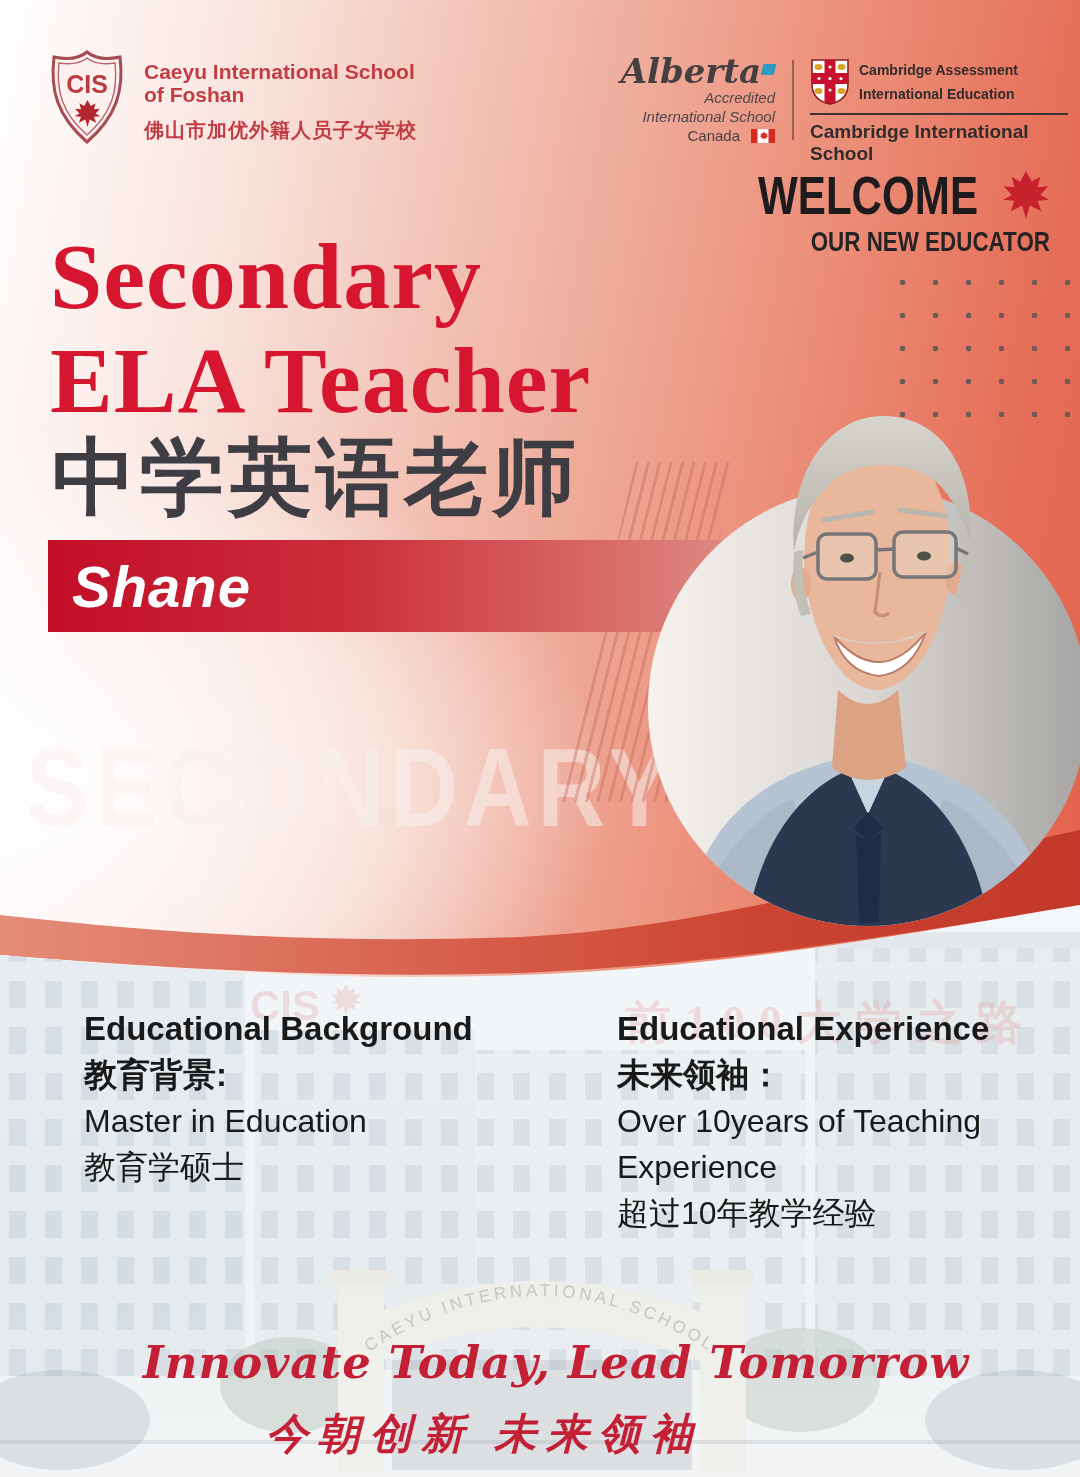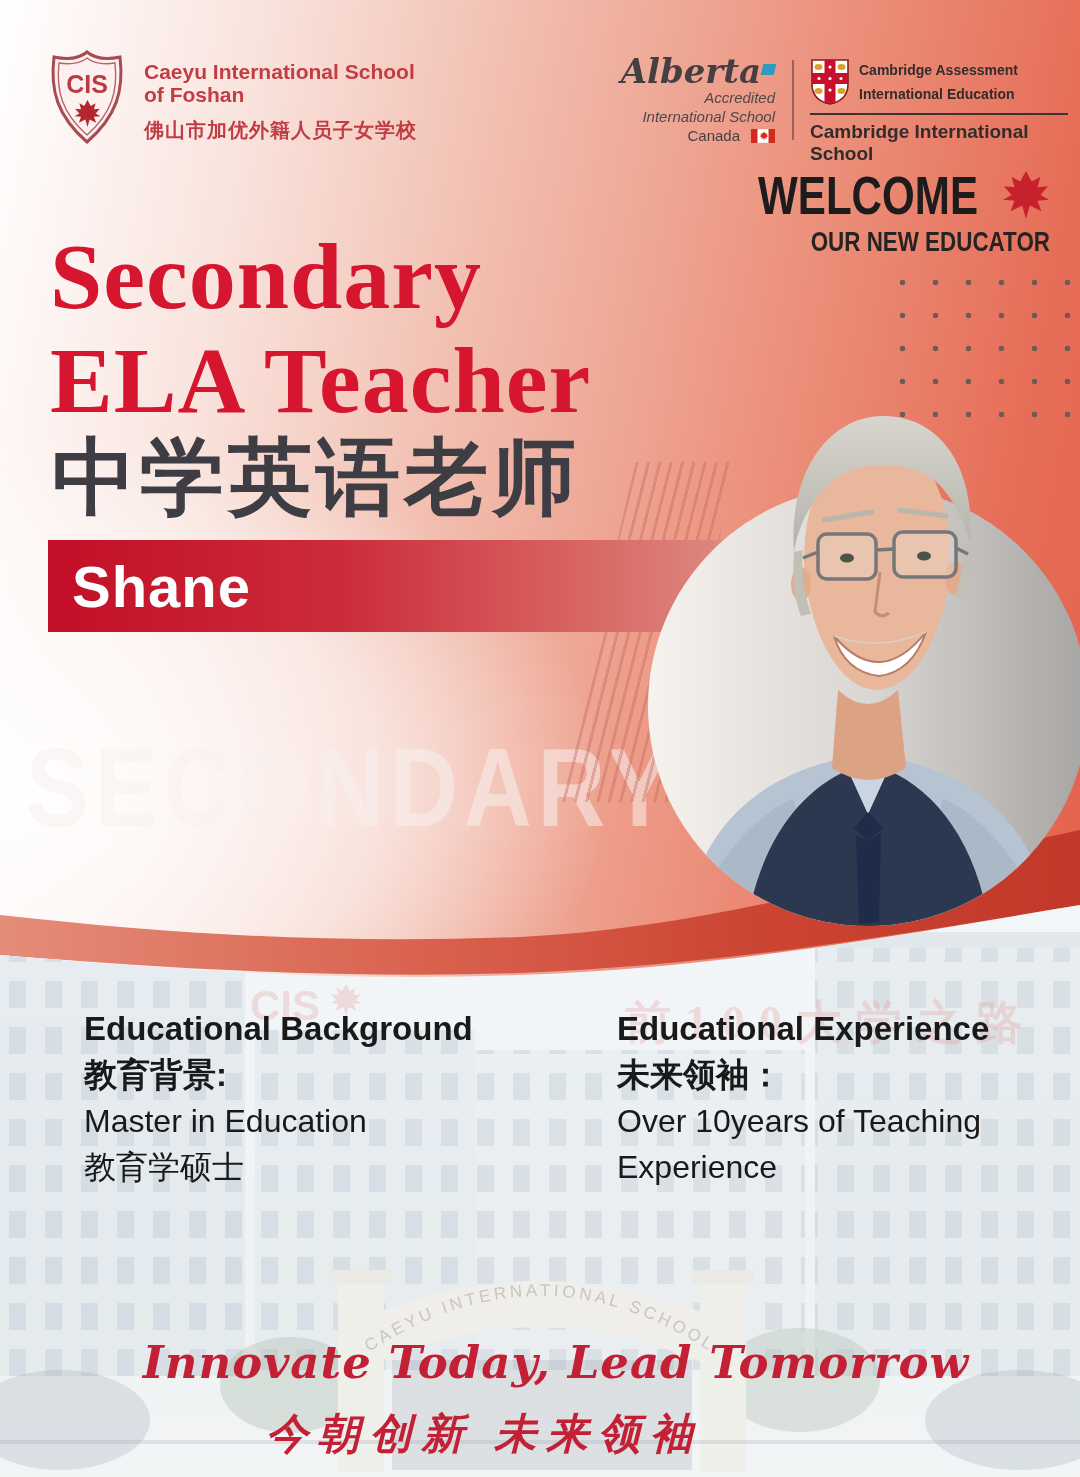--- a/index.html
+++ b/index.html
@@ -40,21 +40,21 @@
     position:absolute;left:874px;top:256px;width:200px;height:164px;
     background-image:radial-gradient(circle,#6e5a57 2.6px,rgba(0,0,0,0) 3.1px);
     background-size:33px 33px;background-position:12px 10px;
   }
   
   .hero-title{position:absolute;left:50px;top:224px;font-family:"Liberation Serif","DejaVu Serif",serif;font-weight:bold;color:#d6152f;font-size:94px;line-height:104px;letter-spacing:1px;}
   .hero-title-cn{position:absolute;left:52px;top:430px;font-family:"Liberation Serif","DejaVu Serif",serif;font-weight:bold;color:#3e3d43;font-size:84px;line-height:96px;letter-spacing:4px;}
   .name-banner{
     position:absolute;left:48px;top:540px;width:736px;height:92px;
     background:linear-gradient(90deg,#c30e27 0%,#cb2c3a 40%,#d96a66 75%,#de978e 100%);
-    display:flex;align-items:center;
+    display:flex;align-items:center;font-style:italic;
   }
   .name-banner .name{color:#ffffff;font-size:58px;font-weight:bold;padding-left:24px;letter-spacing:1px;}
   .watermark{
     position:absolute;left:26px;top:732px;font-size:112px;font-weight:bold;color:rgba(248,241,239,0.55);
     letter-spacing:7px;transform:scaleX(0.84);transform-origin:left center;line-height:112px;white-space:nowrap;
   }
   .hatch{
     position:absolute;left:545px;top:462px;width:215px;height:340px;
     background:repeating-linear-gradient(104deg,rgba(193,104,92,0.40) 0px,rgba(193,104,92,0.40) 3px,rgba(0,0,0,0) 3px,rgba(0,0,0,0) 11px);
     clip-path:polygon(42% 0%,88% 0%,58% 100%,6% 100%);
@@ -298,18 +298,19 @@
     <div class="h">Educational Background</div>
     <div class="h">教育背景:</div>
     <div>Master in Education</div>
     <div>教育学硕士</div>
   </div>
 
   <div class="details-col col-right">
     <div class="h">Educational Experience</div>
     <div class="h">未来领袖：</div>
     <div>Over 10years of Teaching Experience</div>
+    <div>超过10年教学经验</div>
   </div>
 
   <div class="tagline-en">Innovate Today, Lead Tomorrow</div>
   <div class="tagline-cn">今朝创新 未来领袖</div>
 
 </div>
 
 </body></html>

